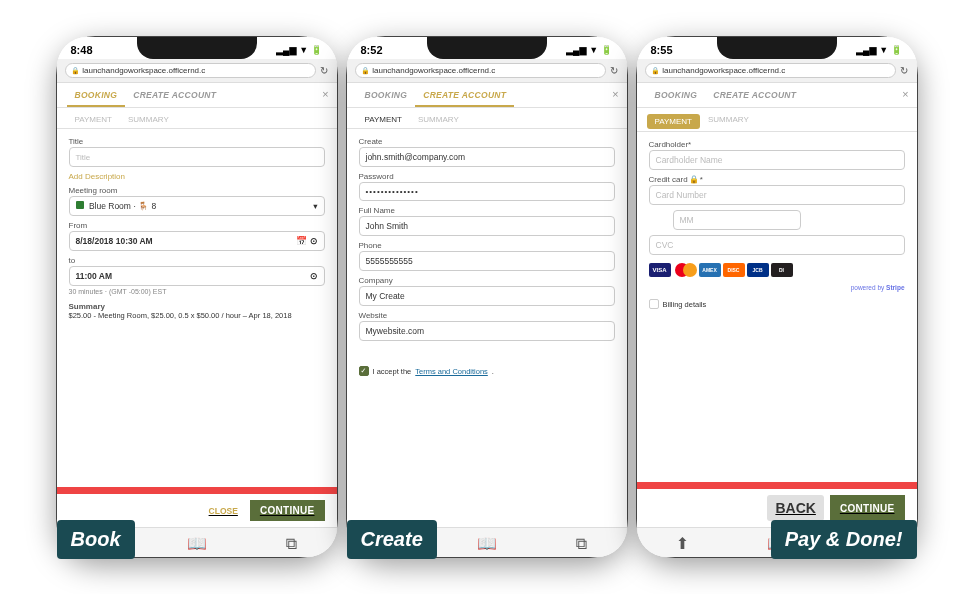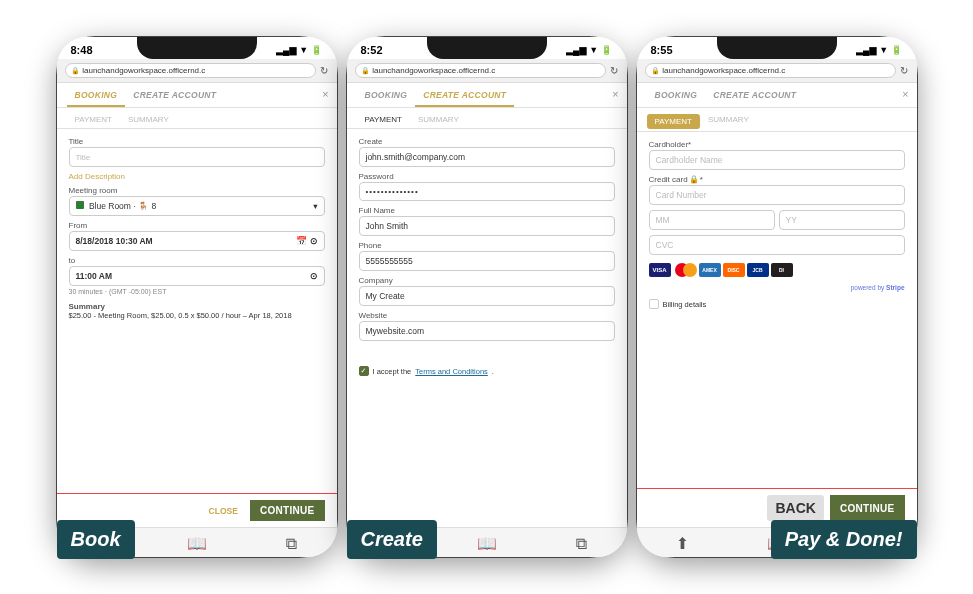--- a/index.html
+++ b/index.html
@@ -218,22 +218,23 @@
 
     .summary-section { margin-top: 2px; }
     .summary-label { font-size: 8px; color: #555; font-weight: 600; }
     .summary-text { font-size: 7.5px; color: #333; }
 
     .btn-row {
       display: flex;
       justify-content: flex-end;
       gap: 6px;
       padding: 6px 12px;
-      border-top: 1px solid #ef4444;
+      border-top: 7px solid #ef4444;
       margin-top: auto;
+      text-decoration: underline;
     }
 
     .btn-close {
       font-size: 8.5px;
       color: #c8a84b;
       font-weight: 600;
       cursor: pointer;
       padding: 5px 6px;
       background: none;
       border: none;
@@ -372,21 +373,21 @@
       border: 1px solid #ccc;
       border-radius: 2px;
       background: #fff;
     }
 
     .two-col {
       display: flex;
       gap: 4px;
     }
 
-    .two-col .text-input { width: 50%; }
+    .two-col .text-input { width: 50%; margin-left: 24px; }
 
     .password-dots { letter-spacing: 1px; font-size: 8px; }
   </style>
 </head>
 <body>
 
 <div class="phone-wrapper">
   <div class="phone">
     <div class="phone-screen">
 
@@ -596,23 +597,20 @@
           <div>
             <div class="field-label">Credit card 🔒*</div>
             <div class="text-input">
               <span style="color:#bbb;">Card Number</span>
             </div>
           </div>
           <div class="two-col">
             <div class="text-input" style="width:50%;">
               <span style="color:#bbb;">MM</span>
             </div>
-            <div class="text-input" style="width:50%;">
-              <span style="color:#bbb;">YY</span>
-            </div>
           </div>
           <div class="text-input">
             <span style="color:#bbb;">CVC</span>
           </div>
 
           <div class="cards-row">
             <div class="card-icon card-visa">VISA</div>
             <div style="display:flex; margin-left:2px;">
               <div class="card-icon card-mc"></div>
               <div class="card-icon card-mc2"></div>

